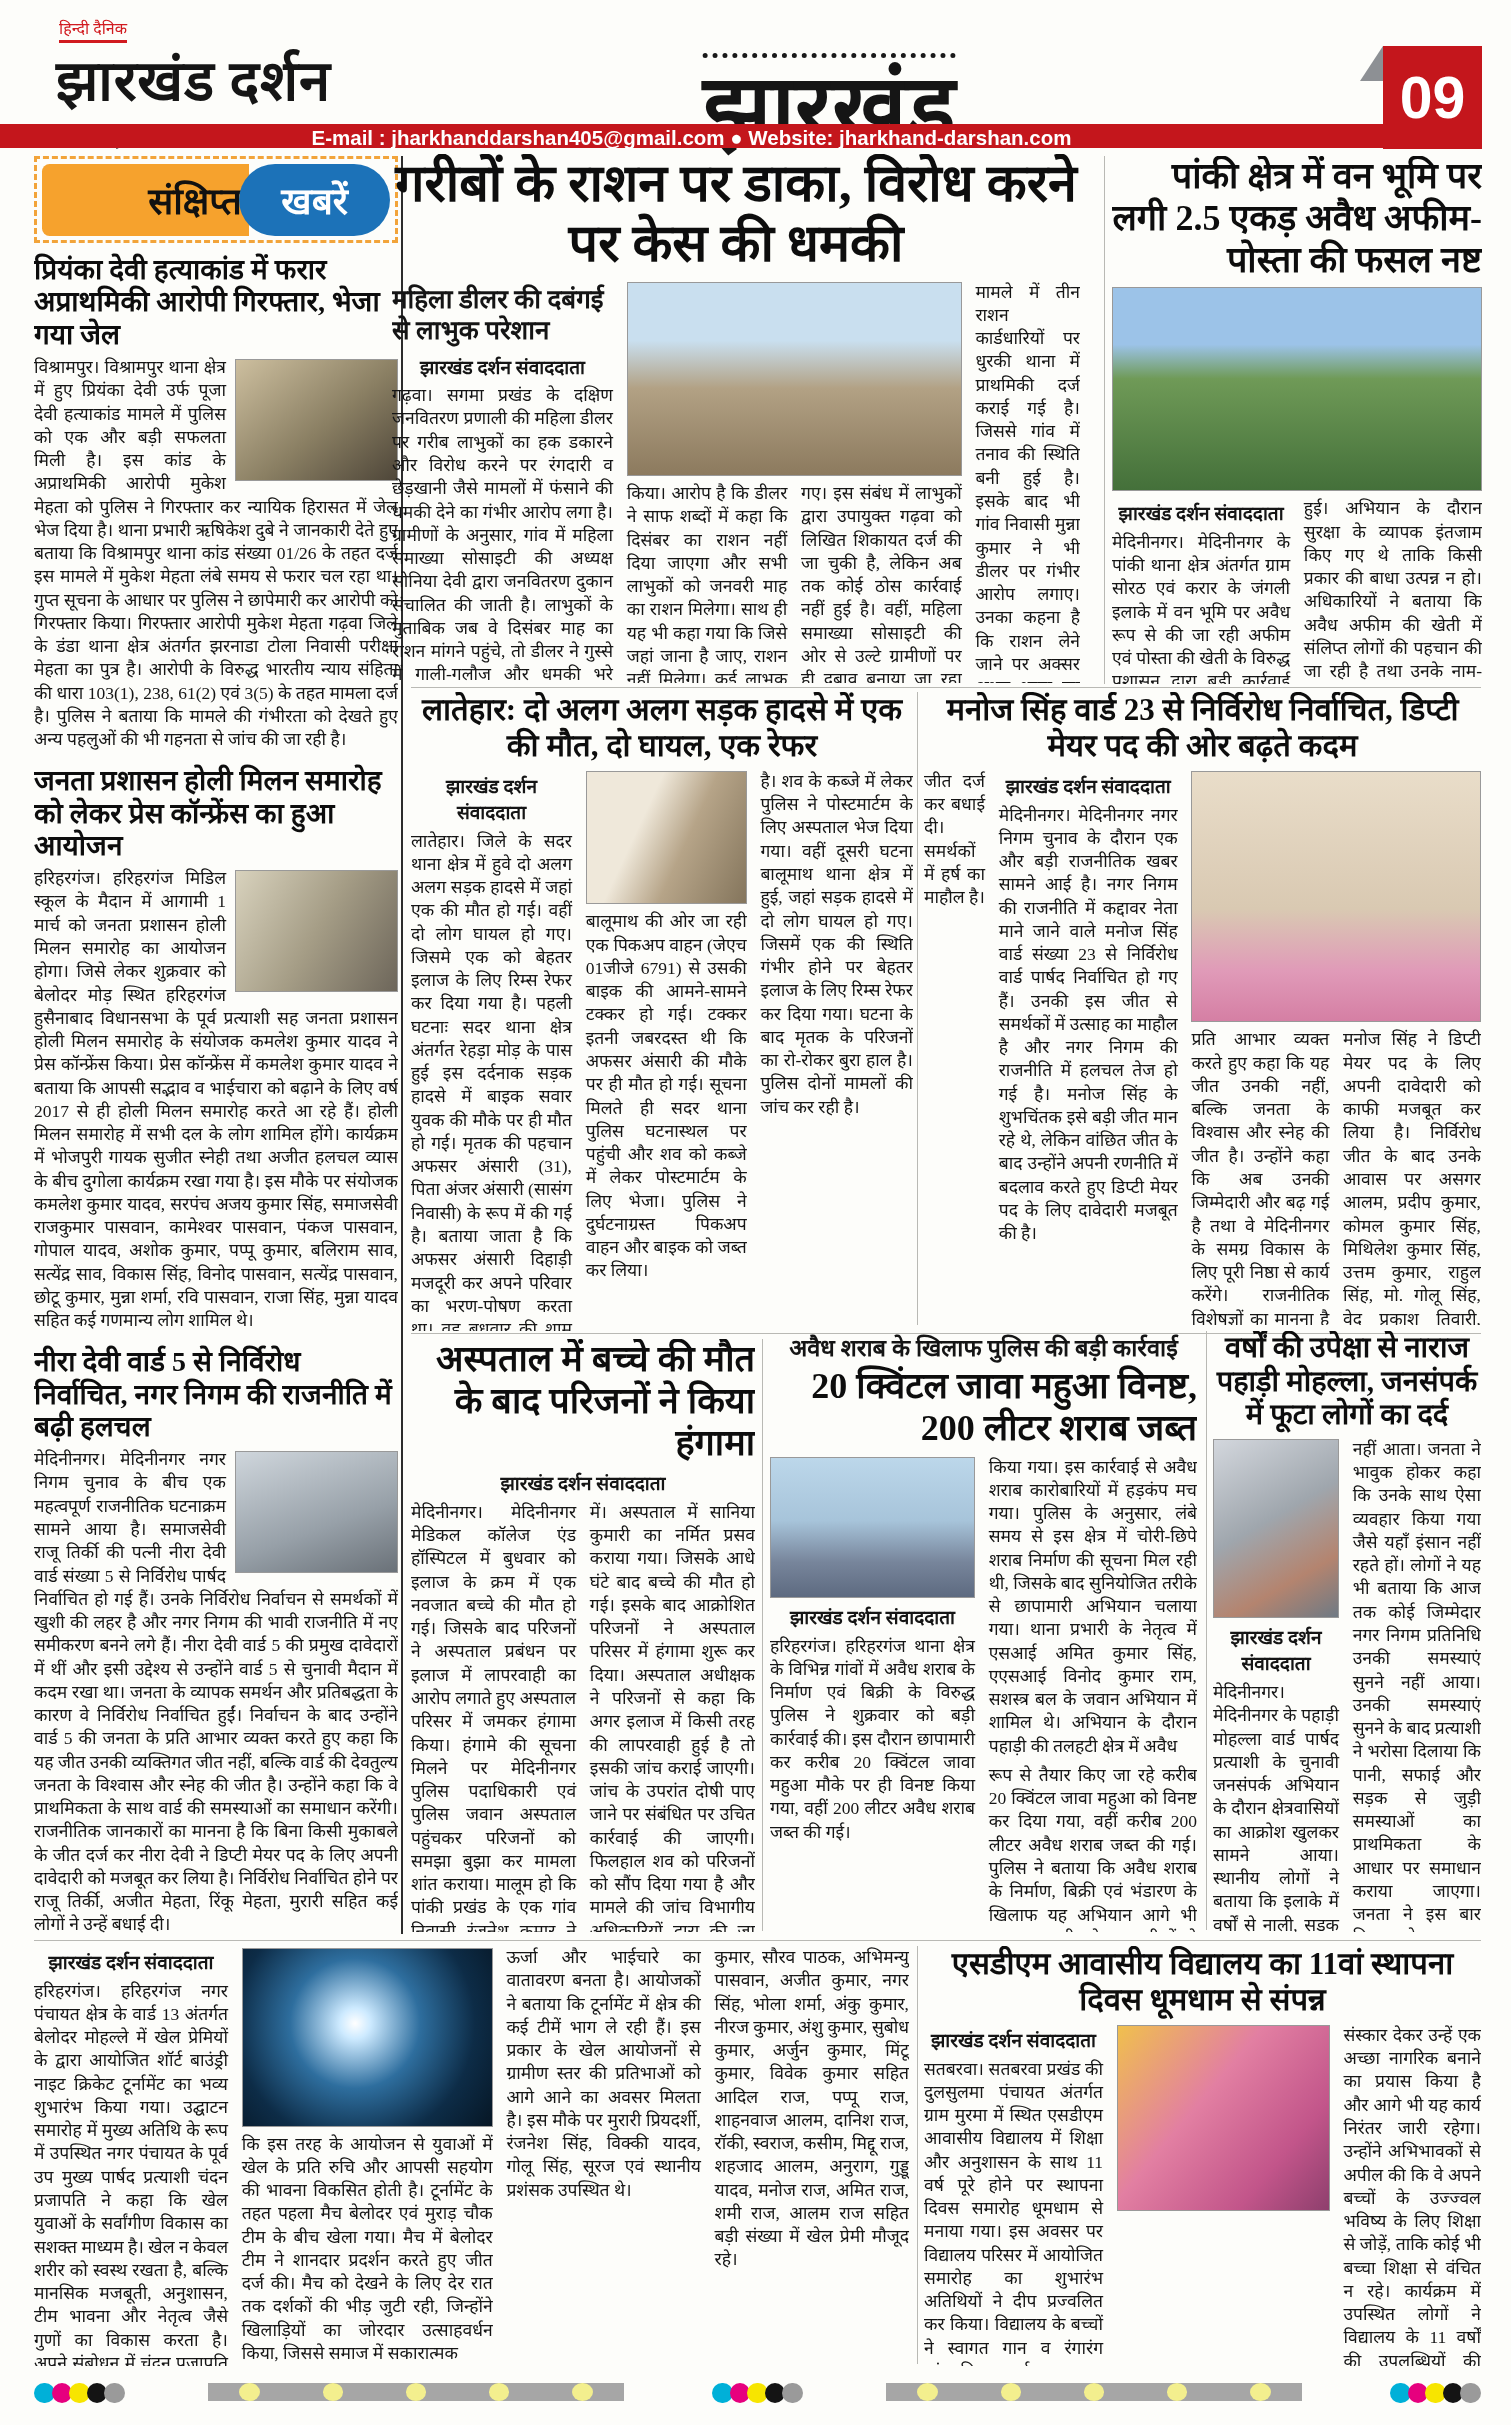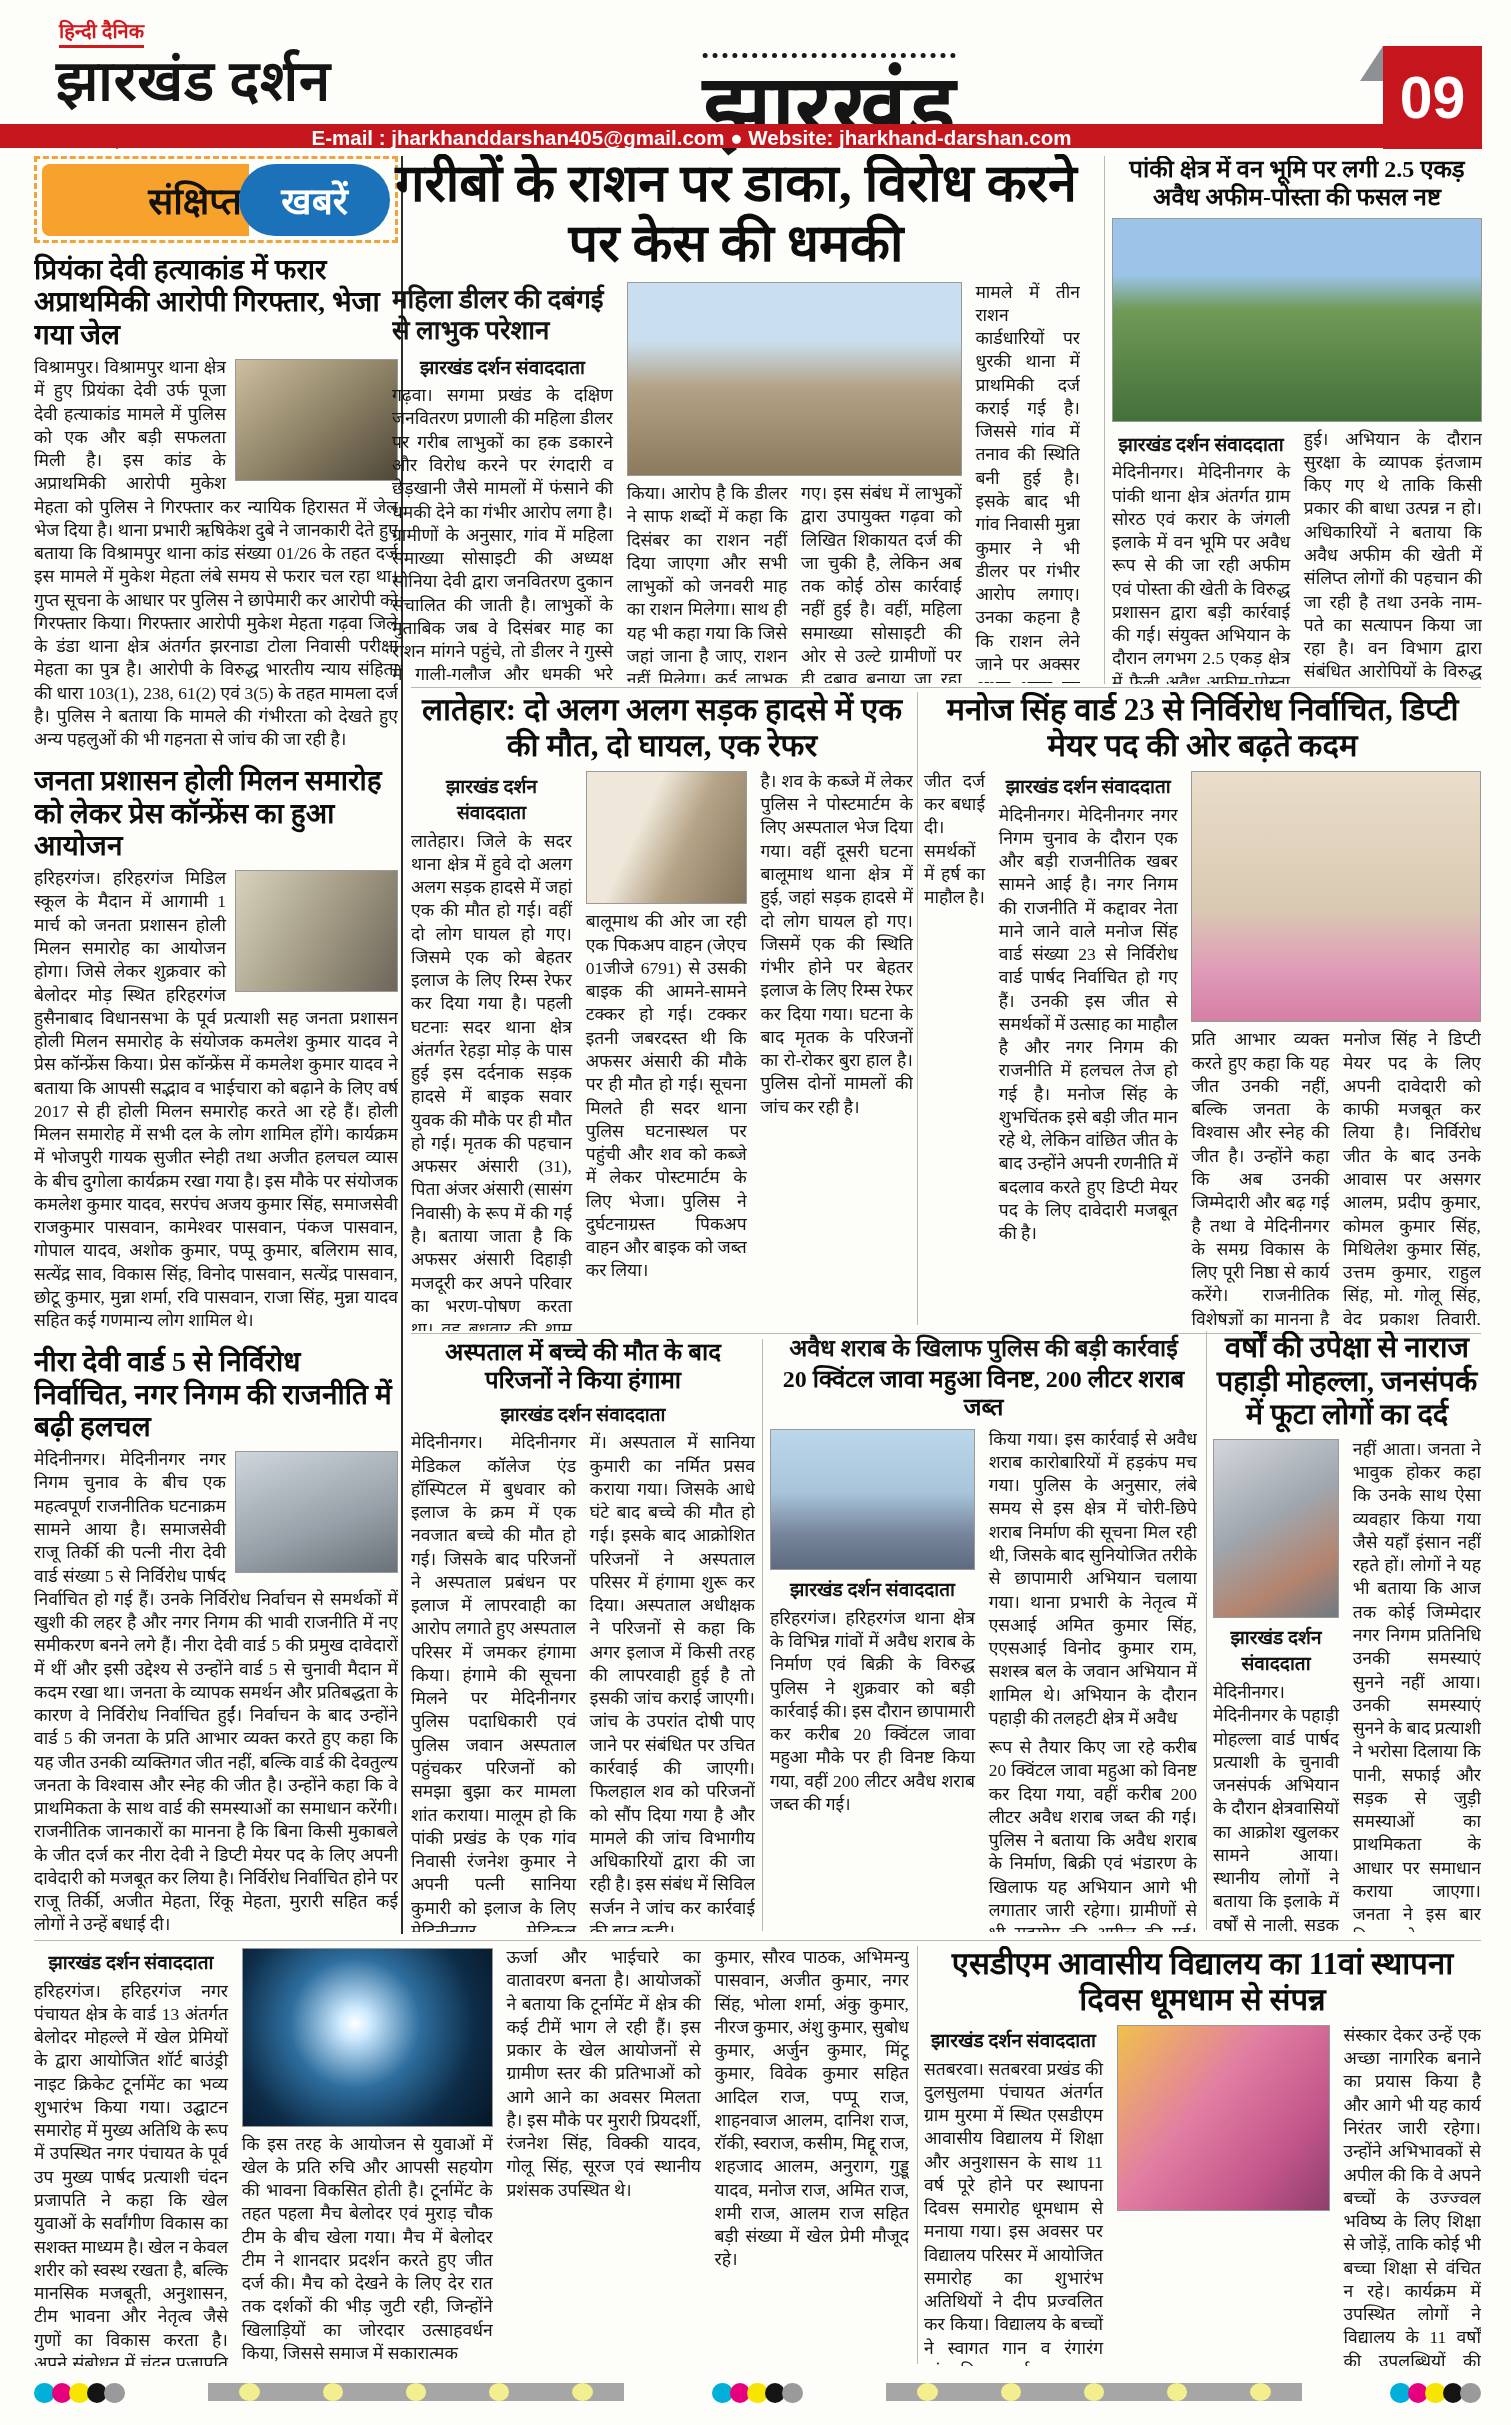--- a/index.html
+++ b/index.html
@@ -1,19 +1,19 @@
 <!DOCTYPE html>
 <html style="font-size:12px"><head>
 <meta charset="utf-8">
 <style>
   html,body{margin:0;padding:0;background:#e8e8e4;}
   .page{position:relative;width:1511px;height:2426px;background:#fdfdfa;margin:0 auto;
         font-family:"Liberation Serif",serif;color:#151515;overflow:hidden;}
   
-  .ed-label{position:absolute;left:59px;top:16.7px;color:#d11a1f;font-weight:bold;font-size:20px;
+  .ed-label{position:absolute;left:59px;top:16.7px;color:#d11a1f;font-weight:normal;font-size:16px;
             border-bottom:3px solid #d11a1f;padding-bottom:1.5px;}
   .mast-title{position:absolute;left:56px;top:40px;font-size:56px;font-weight:900;letter-spacing:0.8px;}
   .mast-date{position:absolute;left:58px;top:120px;font-size:23px;font-weight:bold;}
   .mast-center{position:absolute;left:753px;top:53px;transform:translateX(-50%);left:829px;
                font-size:91px;font-weight:900;line-height:1;border-top:5.3px dotted #1a1a1a;padding-top:4.6px;}
   .redstrip{position:absolute;left:0;top:124px;width:1383px;height:24px;background:#c4161c;}
   .strip-text{position:absolute;left:0;top:126px;width:1383px;text-align:center;color:#fff;
               font-family:"Liberation Sans",sans-serif;font-weight:bold;font-size:20.5px;}
   .pagebox{position:absolute;left:1383px;top:46px;width:99px;height:103px;background:#c4161c;
            color:#fff;display:flex;align-items:center;justify-content:center;
@@ -22,21 +22,21 @@
             border-bottom:35px solid #8d9094;border-left:23px solid transparent;}
   
   .vrule{position:absolute;width:1.5px;background:#2c2c2c;}
   .vrule.light{width:0.8px;background:#b9b9b4;}
   .hrule{position:absolute;height:0.8px;background:#b9b9b4;}
   
   .story{position:absolute;overflow:hidden;}
   .hl{font-weight:900;text-align:center;line-height:1.16;margin:0 0 6px 0;color:#0d0d0d;}
   .hl-xl{font-size:52px;}
   .hl-lg{font-size:31px;}
-  .hl-md{font-size:24px;}
+  .hl-md{font-size:36px;text-align:right;}
   .hl-sm{font-size:29px;}
   .kicker{font-weight:900;text-align:center;font-size:23.6px;margin:0 0 3px 0;}
   .subhead{font-weight:900;font-size:26px;line-height:1.2;margin:3px 0 7.6px 0;}
   .byline{font-weight:bold;text-align:center;font-size:19px;margin:3px 0 4.6px 0;}
   .body{font-size:17.5px;line-height:1.33;text-align:justify;margin:0 0 6px 0;}
   .cols2{column-count:2;column-gap:13.7px;}
   .row{display:flex;gap:13.7px;}
   .photo{width:100%;border:0.8px solid #999;box-sizing:border-box;margin:1.5px 0 6px 0;}
   
   #briefs{left:34px;top:156px;width:364px;height:1778px;}

